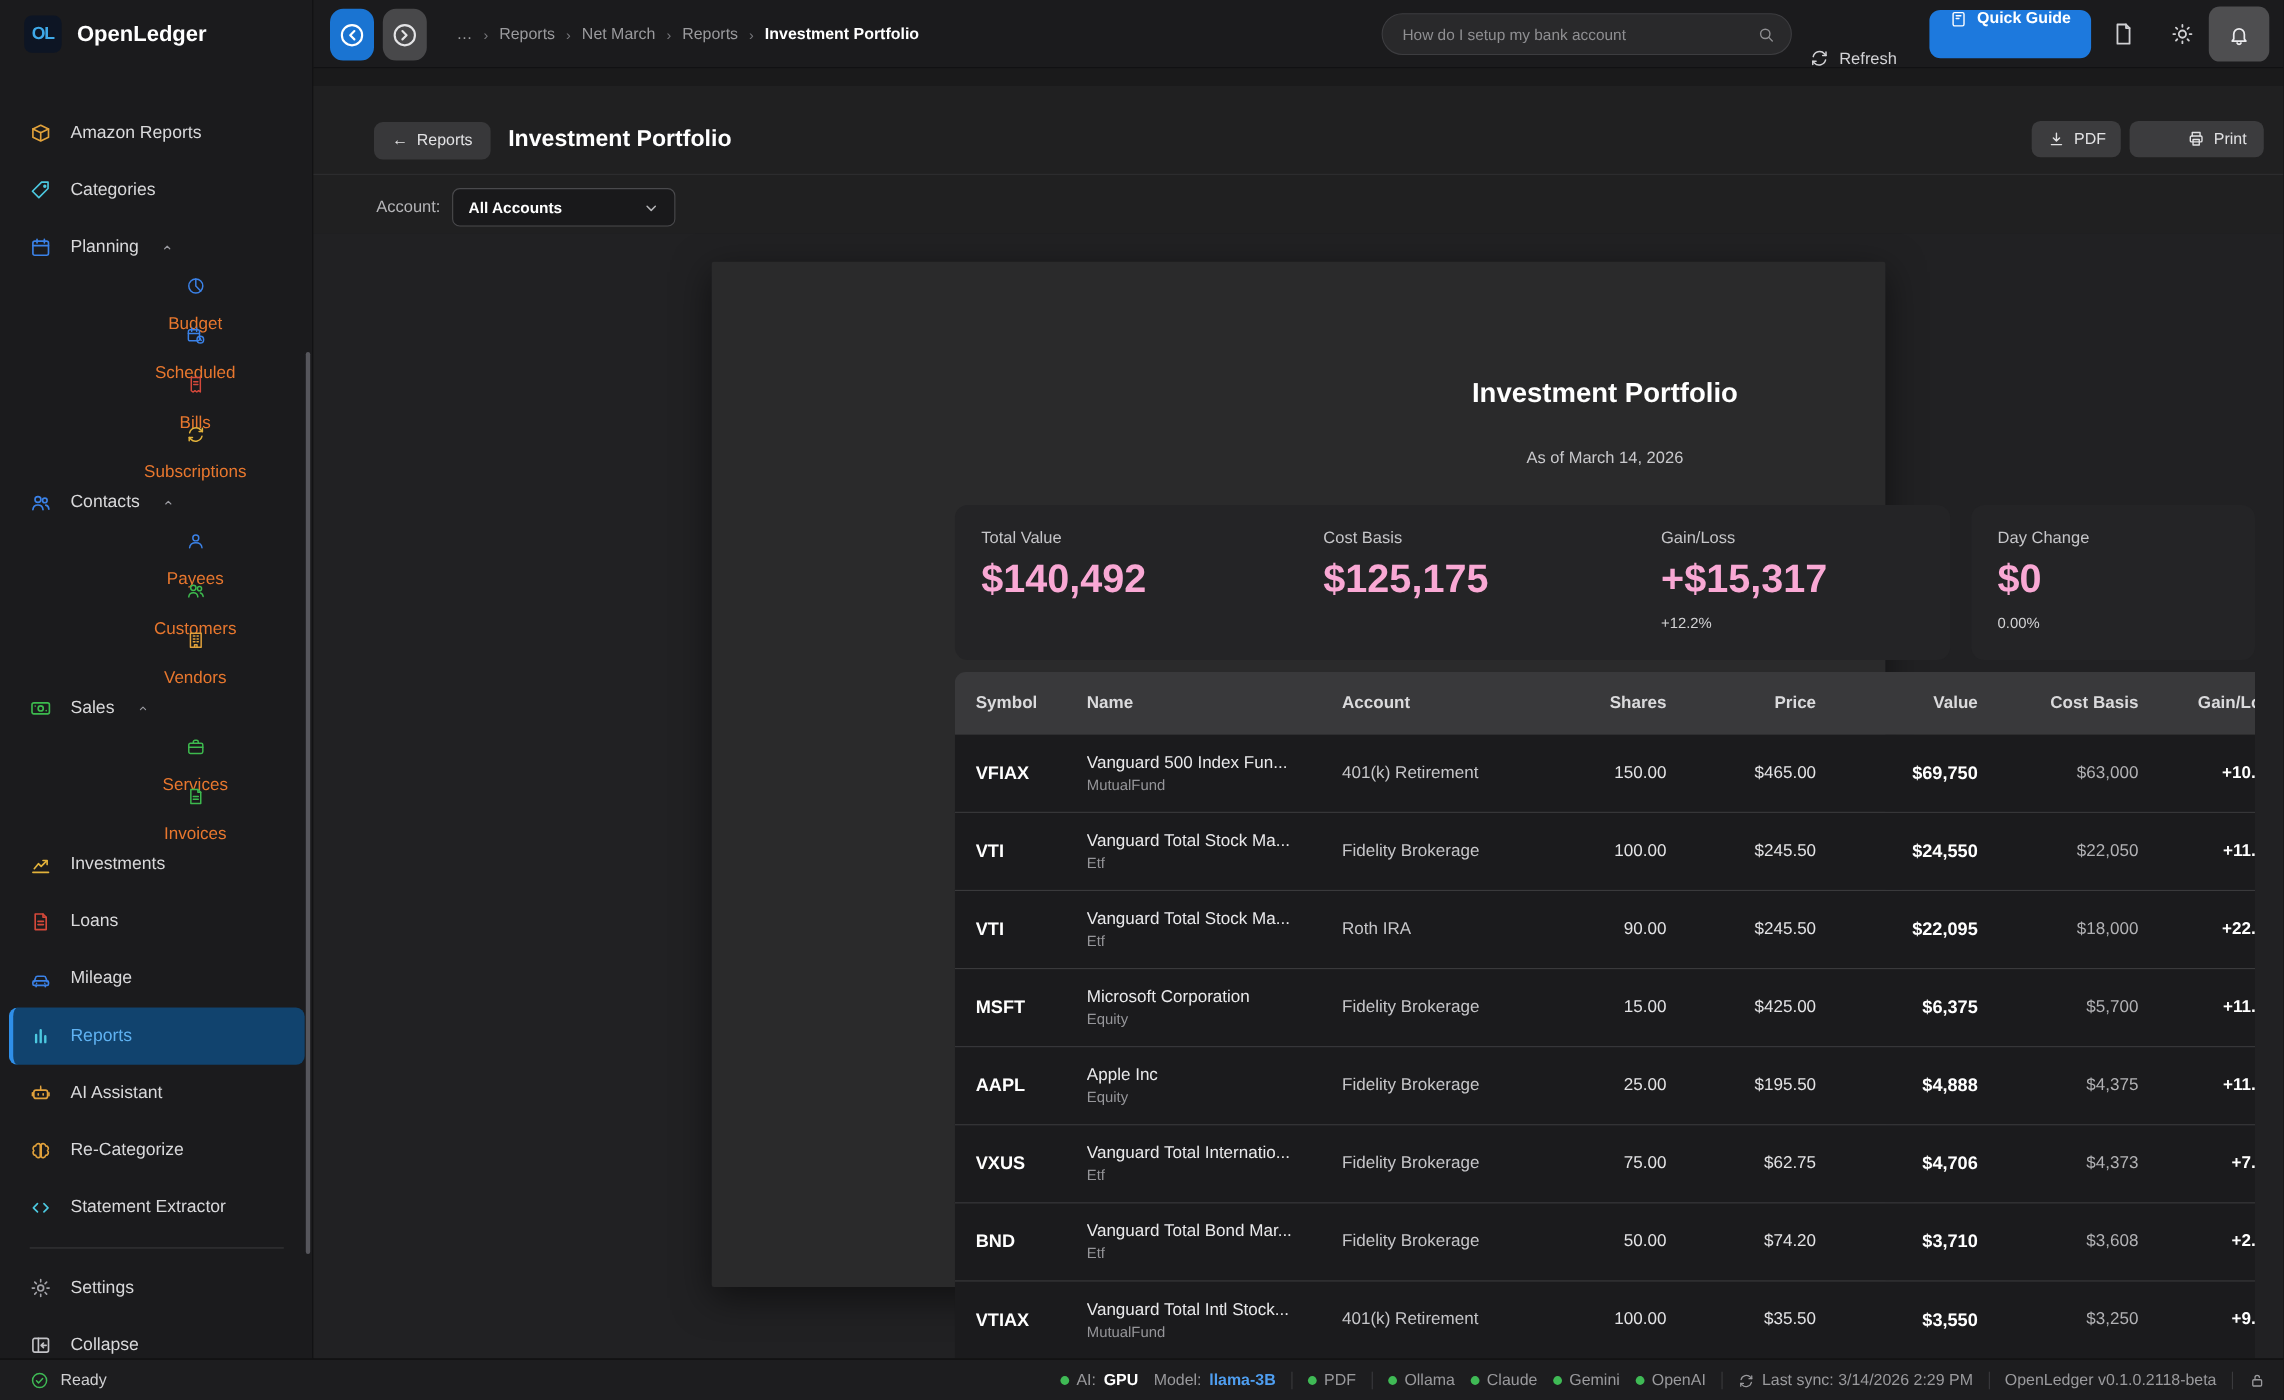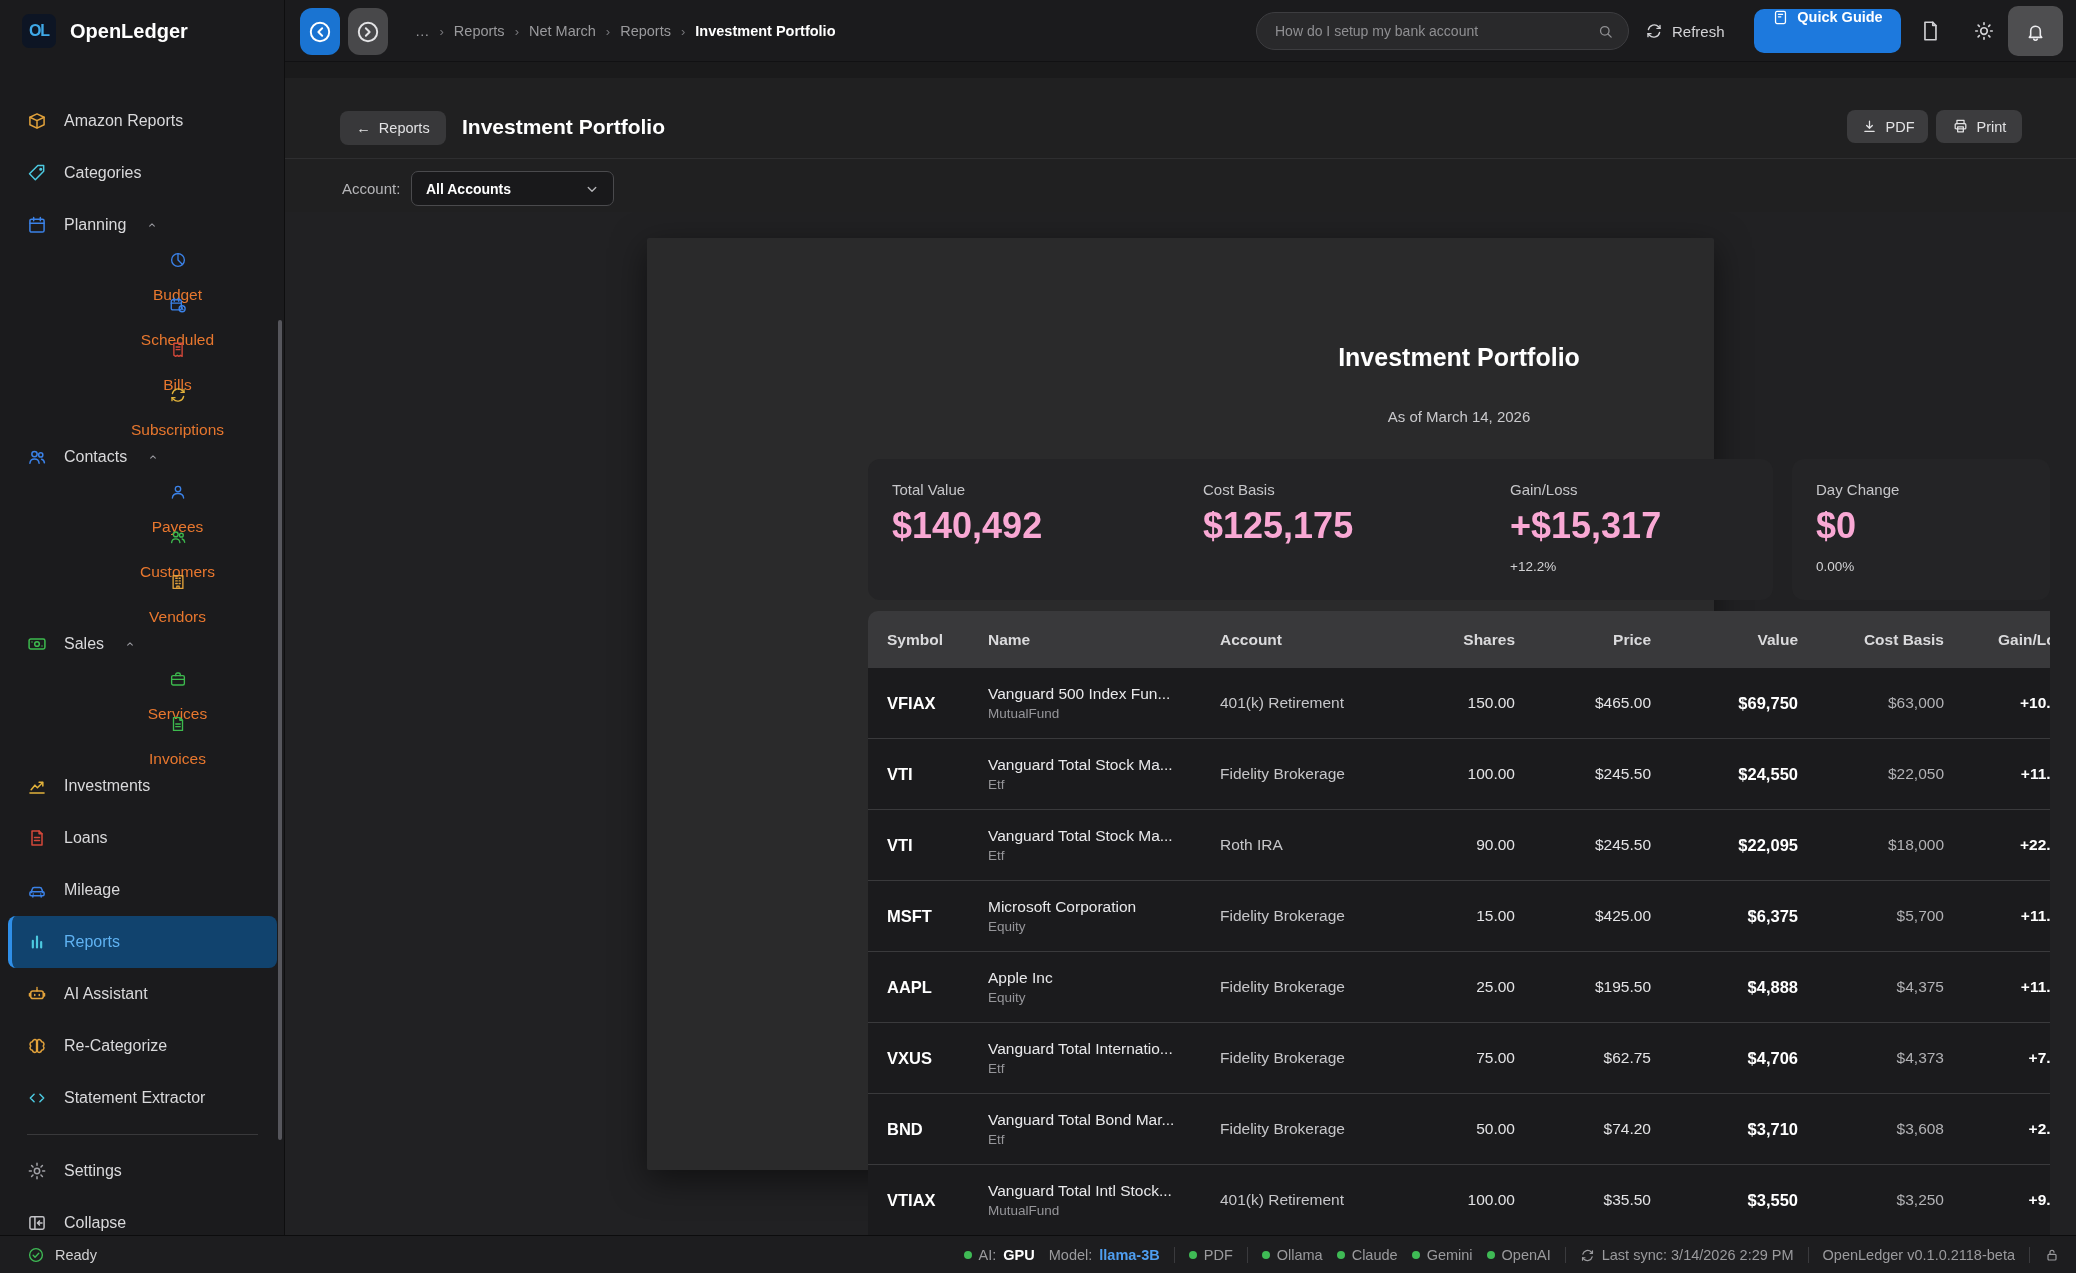--- a/index.html
+++ b/index.html
@@ -24,32 +24,32 @@
   .navbtn{position:absolute;top:8px;width:40px;height:47px;border-radius:12px;display:flex;align-items:center;justify-content:center;color:#fff;cursor:pointer;}
   #nav-back{left:15px;background:#1a74d2;}
   #nav-fwd{left:63px;background:#48484a;color:#e3e3e5;}
   #breadcrumbs{position:absolute;left:130px;top:0;height:62px;display:flex;align-items:center;gap:10px;font-size:14.5px;color:#9a9a9d;}
   #breadcrumbs .crumb:last-child{color:#fff;font-weight:bold;}
   #breadcrumbs .sep{color:#76767a;font-size:13px;}
   #search-wrap{position:absolute;left:971px;top:12px;width:373px;height:38px;background:#29292b;border:1px solid #3d3d40;border-radius:19px;box-sizing:border-box;display:flex;align-items:center;}
   #search-input{flex:1;background:transparent;border:none;outline:none;color:#cfcfd2;font-size:14px;padding:0 8px 0 18px;font-family:inherit;}
   #search-input::placeholder{color:#8f8f92;}
   #search-icon{color:#8f8f92;margin-right:14px;}
-  #refresh-btn{position:absolute;left:1360px;top:0;height:62px;display:flex;align-items:center;gap:9px;color:#d3d3d6;font-size:15px;cursor:pointer;}
+  #refresh-btn{position:absolute;left:1360px;top:0;height:62px;display:flex;align-items:flex-end;gap:9px;color:#d3d3d6;font-size:15px;cursor:pointer;}
   #quick-guide-btn{position:absolute;left:1469px;top:9px;width:147px;height:44px;background:#1d79dd;border-radius:10px;display:flex;align-items:flex-start;justify-content:center;gap:8px;color:#fff;font-size:14.5px;font-weight:bold;cursor:pointer;}
   .iconbtn{position:absolute;top:0;height:62px;display:flex;align-items:center;color:#d0d0d3;cursor:pointer;}
   #doc-btn{left:1634px;} #theme-btn{left:1688px;}
   #bell-btn{position:absolute;left:1723px;top:6px;width:55px;height:50px;background:#4e4e50;border-radius:10px;display:flex;align-items:center;justify-content:center;color:#ececef;cursor:pointer;}
   
   #main{position:absolute;left:285px;top:62px;width:1791px;height:1173px;background:#1a1a1b;}
   #page-head{position:absolute;left:0;top:16px;width:1791px;height:134px;background:#202021;}
   #back-reports{position:absolute;left:55px;top:33px;width:106px;height:34px;background:#38383a;border-radius:8px;display:flex;align-items:center;justify-content:center;gap:8px;font-size:14.5px;color:#e2e2e4;cursor:pointer;}
   #page-title{position:absolute;left:177px;top:37px;font-size:21px;font-weight:bold;color:#fff;}
   #pdf-btn,#print-btn{position:absolute;top:32px;height:33px;background:#3c3c3e;border-radius:8px;display:flex;align-items:center;justify-content:center;gap:8px;font-size:14.5px;color:#e2e2e4;cursor:pointer;}
-  #pdf-btn{left:1562px;width:81px;} #print-btn{left:1651px;width:86px;}
+  #pdf-btn{left:1562px;width:81px;} #print-btn{left:1651px;width:86px;padding-left:36px;}
   #head-divider{position:absolute;left:0;top:80px;width:1791px;height:1px;background:#2e2e30;}
   #account-label{position:absolute;left:57px;top:102px;font-size:15px;color:#b5b5b8;}
   #account-select{position:absolute;left:126px;top:93px;width:203px;height:35px;background:#19191b;border:1px solid #4a4a4d;border-radius:7px;box-sizing:border-box;display:flex;align-items:center;cursor:pointer;}
   #account-select .val{flex:1;padding-left:14px;font-size:14px;font-weight:bold;color:#fff;}
   #account-select .chev{color:#b5b5b8;margin-right:12px;}
   
   #viewport{position:absolute;left:0;top:150px;width:1791px;height:1023px;background:#212123;overflow:hidden;}
   #paper{position:absolute;left:362px;top:26px;width:1067px;height:932px;background:#2a2a2b;border-radius:2px;box-shadow:0 10px 34px rgba(0,0,0,.5);}
   #report{position:absolute;left:583px;top:0;width:1182px;height:1023px;overflow:hidden;}
   #report-title{position:absolute;left:0;top:131px;width:1182px;text-align:center;font-size:25px;font-weight:bold;color:#fff;}

